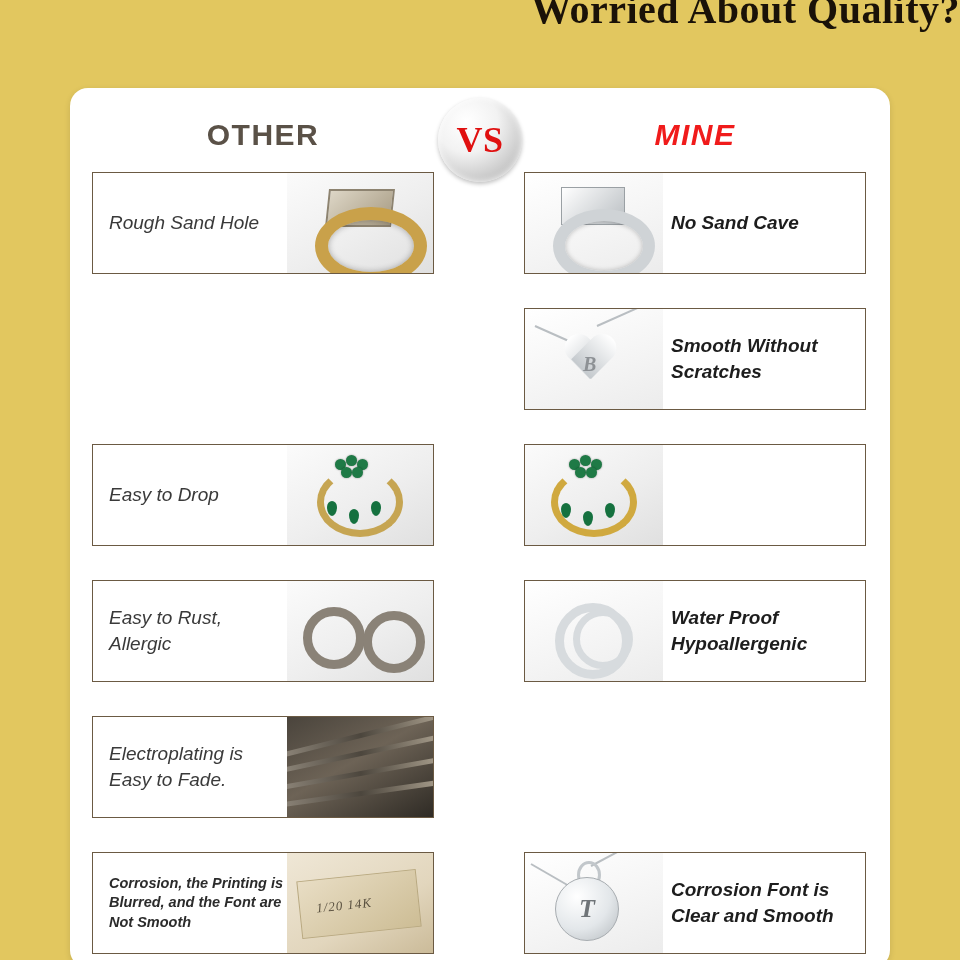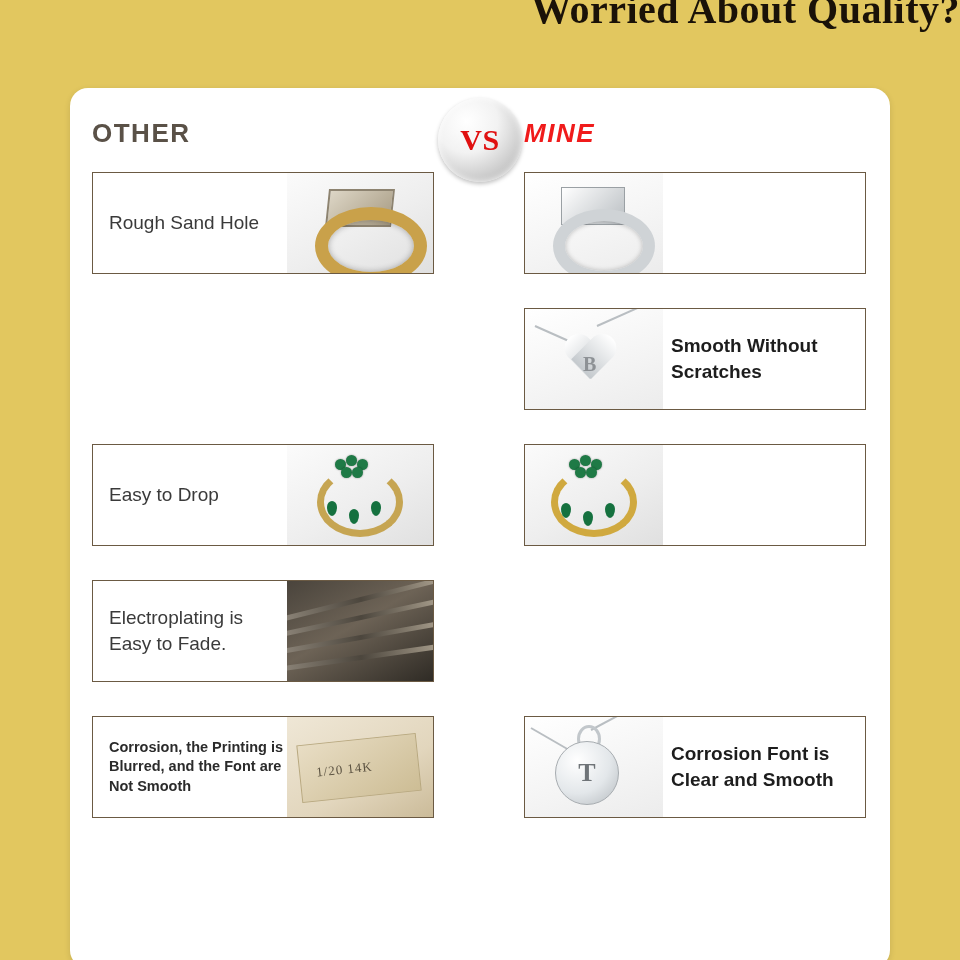--- a/index.html
+++ b/index.html
@@ -49,23 +49,24 @@
   }
 
   
   .col-headers {
     position: relative;
     height: 76px;
   }
   .col-head {
     position: absolute;
     top: 30px;
-    font-size: 26px;
+    font-size: 30px;
     font-weight: bold;
     letter-spacing: 1.5px;
+    text-align: center;
   }
   .col-head.other {
     left: 22px;
     width: 342px;
     color: #5a5147;
   }
   .col-head.mine {
     left: 454px;
     width: 342px;
     color: #f01b1b;
@@ -81,35 +82,36 @@
     border-radius: 50%;
     background: radial-gradient(circle at 34% 28%, #ffffff 0%, #f2f2f2 38%, #c9c9c9 72%, #a9a9a9 100%);
     box-shadow: 0 2px 4px rgba(0,0,0,0.25), inset 0 0 6px rgba(255,255,255,0.9);
     display: flex;
     align-items: center;
     justify-content: center;
   }
   .vs-badge span {
     font-family: "Liberation Serif", serif;
     font-weight: bold;
-    font-size: 30px;
+    font-size: 36px;
     color: #e01010;
     letter-spacing: 0.5px;
   }
 
   
   .rows {
     position: absolute;
     top: 76px;
     left: 0;
     width: 820px;
   }
   .row {
     position: relative;
     height: 136px;
+    font-style: italic;
   }
   .cell {
     position: absolute;
     top: 8px;
     height: 102px;
     border: 1px solid #6b5a43;
     box-sizing: border-box;
     background: #ffffff;
     overflow: hidden;
   }
@@ -371,20 +373,21 @@
         </div>
       </div>
       <div class="cell right">
         <div class="cell-img">
           <div class="ph bg-white"></div>
           <div class="ring-silver">
               <div class="face"></div>
               <div class="band"></div>
             </div>
         </div>
+        <div class="cell-text">No Sand Cave</div>
       </div>
     </div>
 
     <div class="row">
       <div class="cell right">
         <div class="cell-img">
           <div class="ph bg-white"></div>
           <div class="chain-line" style="left:10px;top:16px;width:56px;transform:rotate(24deg);"></div>
           <div class="chain-line" style="left:72px;top:16px;width:56px;transform:rotate(-24deg);"></div>
           <div class="heart-wrap r">
@@ -425,20 +428,38 @@
             <div class="petal" style="left:6px;top:12px;"></div>
             <div class="petal" style="left:17px;top:12px;"></div>
           </div>
           <div class="drop" style="left:36px;top:58px;"></div>
           <div class="drop" style="left:58px;top:66px;"></div>
           <div class="drop" style="left:80px;top:58px;"></div>
         </div>
       </div>
     </div>
 
+    <div class="row">
+      <div class="cell left">
+        <div class="cell-text">Easy to Rust, Allergic</div>
+        <div class="cell-img">
+          <div class="ph bg-lightgray"></div>
+          <div class="huggie" style="left:16px;top:26px;"></div>
+          <div class="huggie" style="left:76px;top:30px;"></div>
+        </div>
+      </div>
+      <div class="cell right">
+        <div class="cell-img">
+          <div class="ph bg-white"></div>
+          <div class="huggie cz" style="left:30px;top:22px;width:58px;height:58px;"></div>
+          <div class="huggie cz" style="left:48px;top:28px;width:46px;height:46px;border-width:7px;"></div>
+        </div>
+        <div class="cell-text">Water Proof Hypoallergenic</div>
+      </div>
+    </div>
 
     <div class="row">
       <div class="cell left">
         <div class="cell-text">Electroplating is Easy to Fade.</div>
         <div class="cell-img">
           <div class="ph bg-darkphoto"></div>
           <div class="strand dark" style="left:-6px;top:16px;width:160px;transform:rotate(-14deg);"></div>
           <div class="strand dark" style="left:-6px;top:34px;width:160px;transform:rotate(-12deg);"></div>
           <div class="strand dark" style="left:-6px;top:54px;width:160px;transform:rotate(-10deg);"></div>
           <div class="strand dark" style="left:-6px;top:74px;width:160px;transform:rotate(-8deg);"></div>

